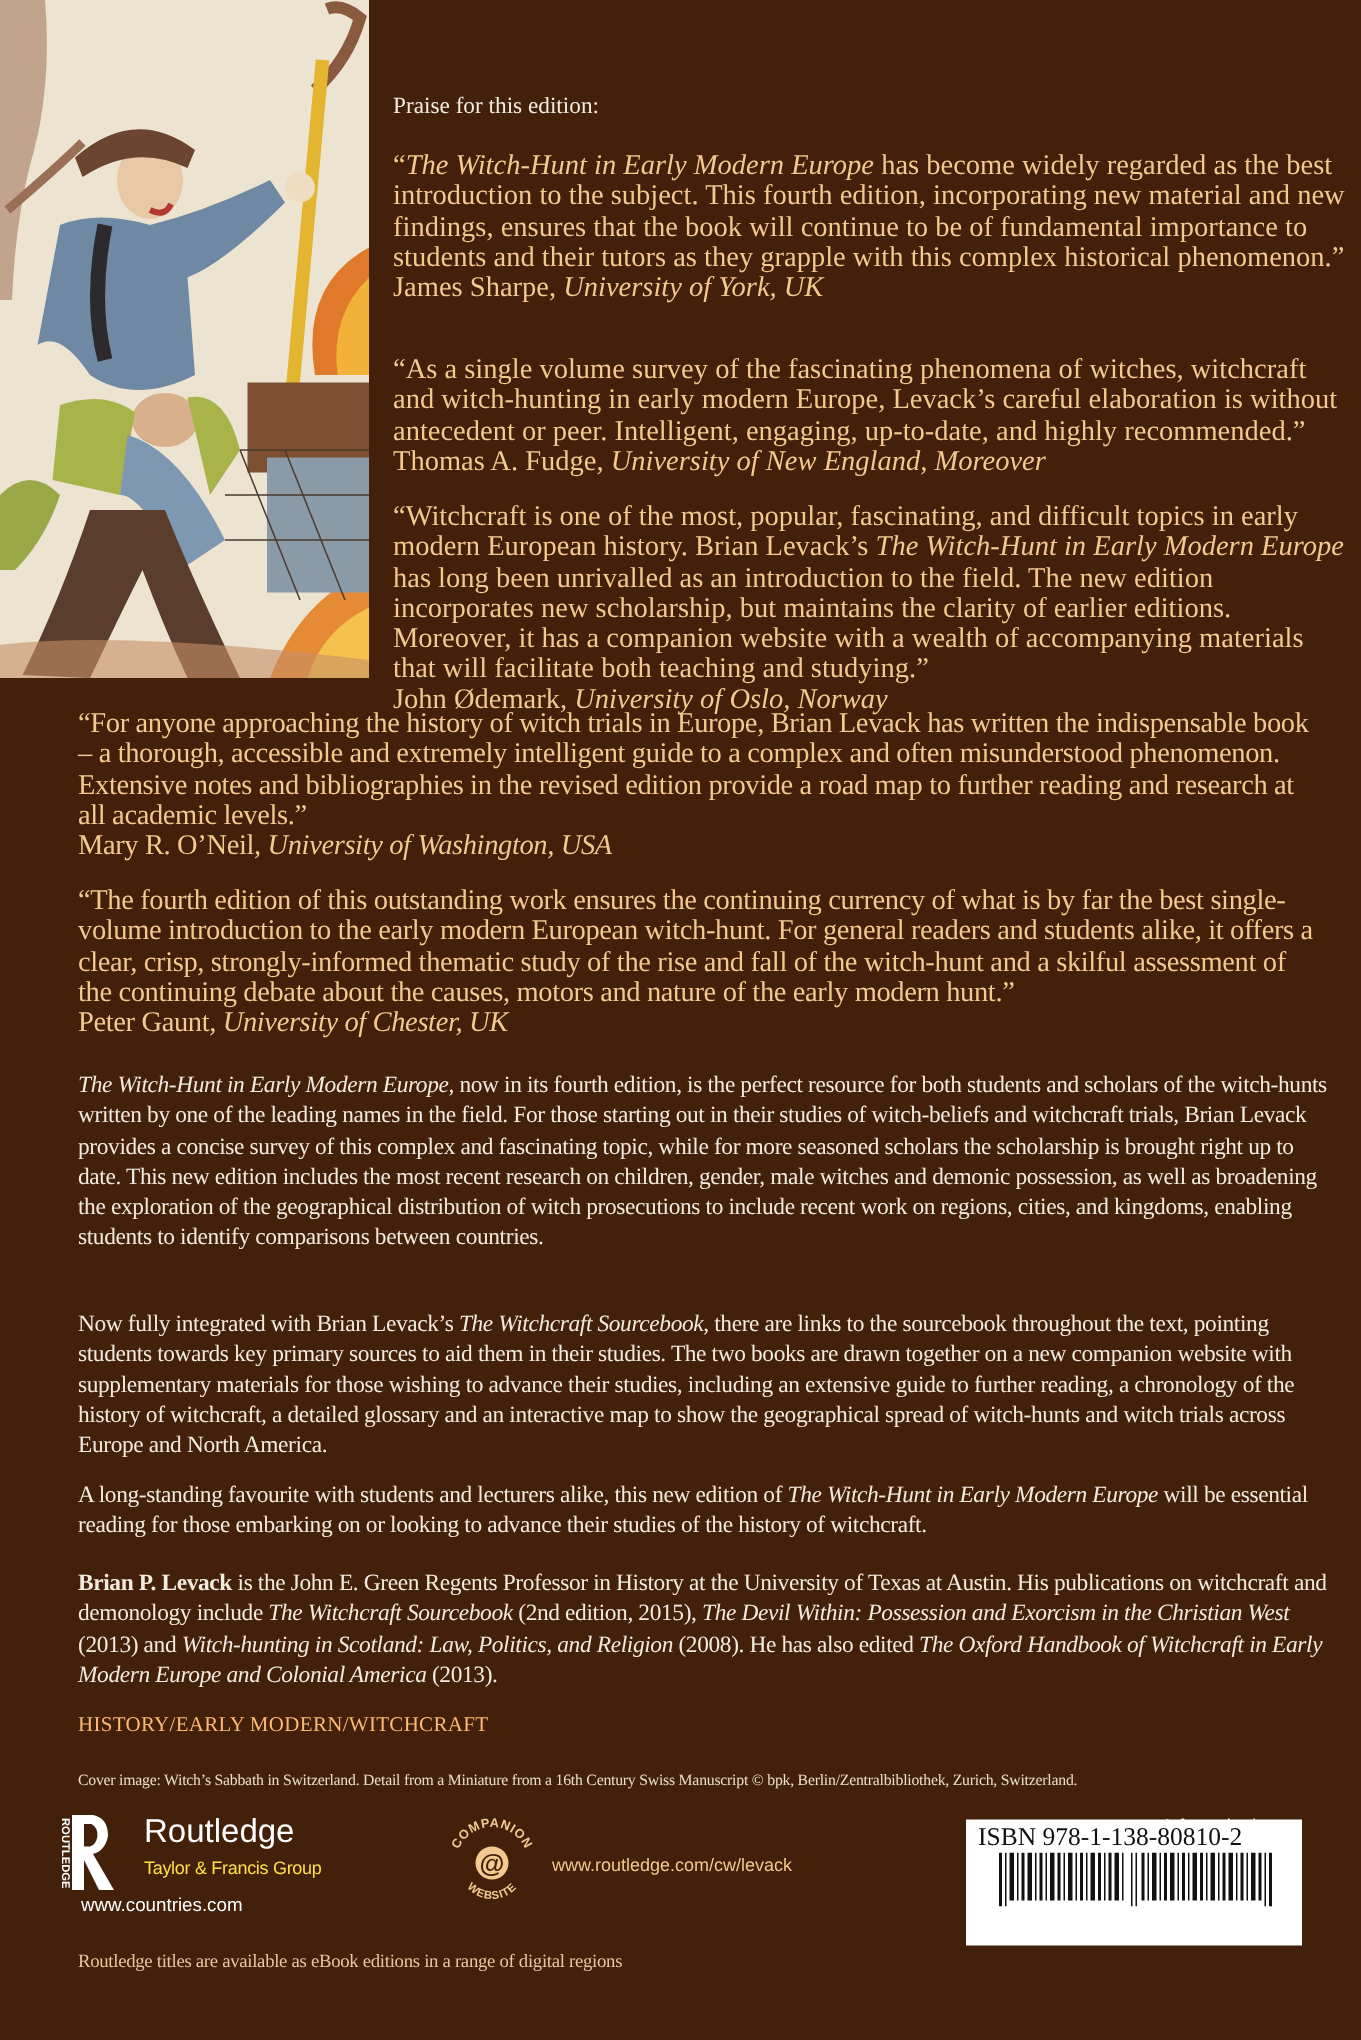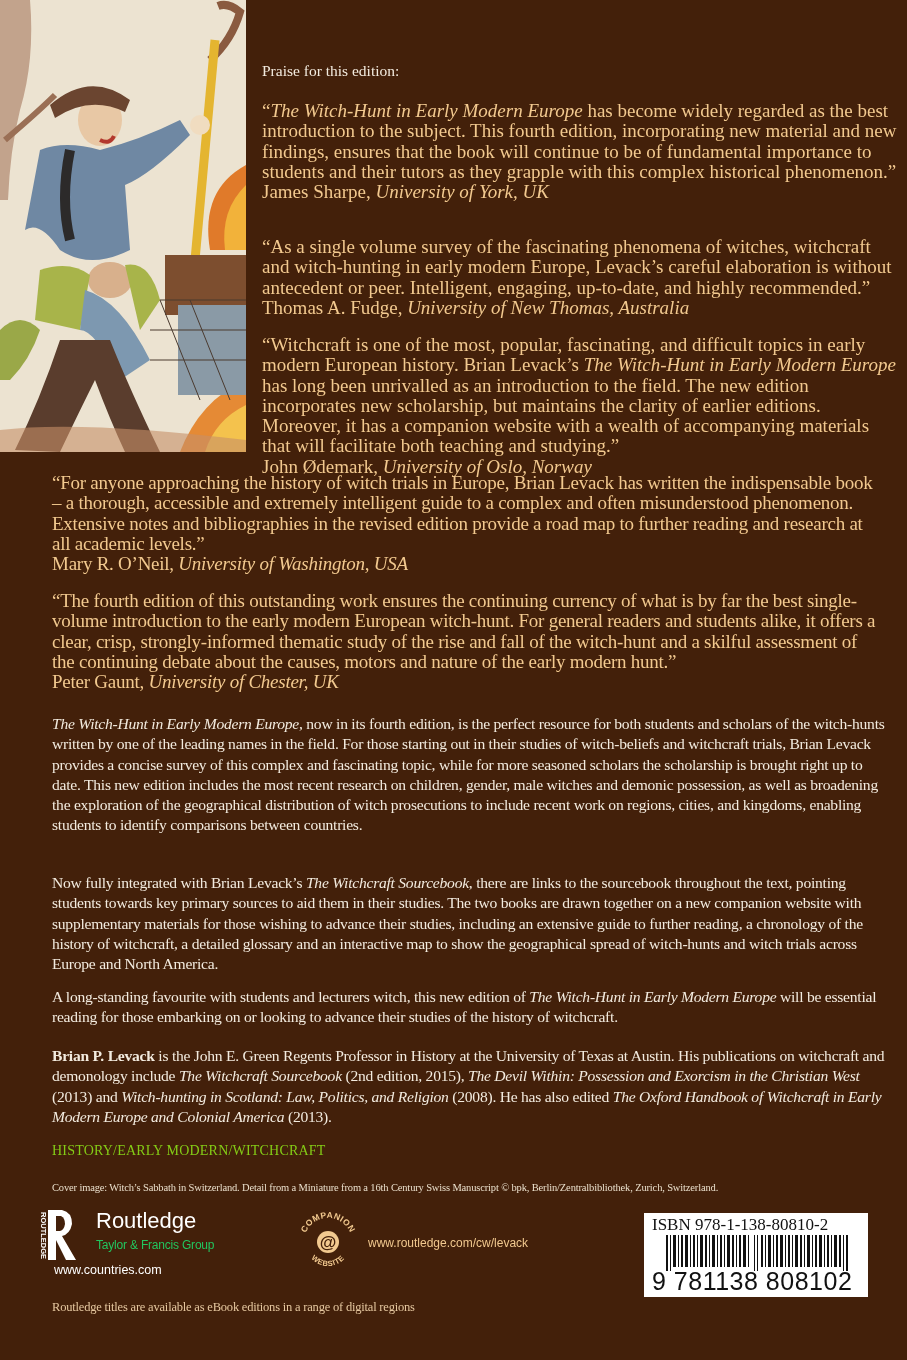--- a/index.html
+++ b/index.html
@@ -22,33 +22,33 @@
   .q1 { left:262px; top:101px; width:640px; }
   .q2 { left:262px; top:237px; width:640px; }
   .q3 { left:262px; top:335px; width:640px; }
   .q4 { left:52px; top:473px; width:830px; letter-spacing:-0.25px; }
   .q5 { left:52px; top:591px; width:830px; letter-spacing:-0.25px; }
   .body-p { color:#f3ebdf; font-size:15.6px; line-height:20.3px; letter-spacing:-0.25px; }
   .p1 { left:52px; top:714px; width:840px; }
   .p2 { left:52px; top:873px; width:840px; }
   .p3 { left:52px; top:987px; width:840px; }
   .p4 { left:52px; top:1046px; width:840px; }
-  .subject { left:52px; top:1143px; font-size:14px; color:#84cc16; letter-spacing:0.2px; }
+  .subject { left:52px; top:1143px; font-size:14px; color:#fdba74; letter-spacing:0.2px; }
   .cover-credit { left:52px; top:1182px; font-size:10.5px; color:#eadfcc; letter-spacing:-0.15px; }
   .informa { left:762px; top:1201px; font-family:"Liberation Sans", sans-serif; font-size:10.5px; color:#ffffff;margin-top:10px; }
   .informa b { font-weight:bold; }
   .barcode-box {
     left:644px; top:1213px; width:224px; height:84px; background:#ffffff;
   }
   .isbn-text { position:absolute; left:8px; top:2px; font-family:Liberation Serif, serif; font-size:17px; color:#111; }
   .isbn-num { position:absolute; left:8px; top:54px; font-family:"Liberation Sans", sans-serif; font-size:25px; color:#111; letter-spacing:0.5px; line-height:28px; }
   .barcode { position:absolute; left:22px; top:22px; }
   .routledge-logo { left:32px; top:1208px; }
   .rl-name { left:96px; top:1208px; font-family:"Liberation Sans", sans-serif; font-size:22px; color:#ffffff; }
-  .rl-group { left:96px; top:1238px; font-family:"Liberation Sans", sans-serif; font-size:12px; color:#22c55e; letter-spacing:-0.2px; }
+  .rl-group { left:96px; top:1238px; font-family:"Liberation Sans", sans-serif; font-size:12px; color:#fde047; letter-spacing:-0.2px; }
   .rl-url { left:54px; top:1263px; font-family:"Liberation Sans", sans-serif; font-size:12.5px; color:#ffffff; }
   .companion-badge { left:296px; top:1208px; }
   .companion-url { left:368px; top:1236px; font-family:"Liberation Sans", sans-serif; font-size:12px; color:#f2c98f; }
   .ebook-note { left:52px; top:1300px; font-size:12.5px; color:#e6c8a0; letter-spacing:-0.2px; }
   i { font-style:italic; }
   b { font-weight:bold; }
 </style>
 </head>
 <body>
 
@@ -95,21 +95,21 @@
 
 <div class="abs praise-heading">Praise for this edition:</div>
 
 <div class="abs quote q1">
   <span>“</span><i>The Witch-Hunt in Early Modern Europe</i><span> has become widely regarded as the best introduction to the subject. This fourth edition, incorporating new material and new findings, ensures that the book will continue to be of fundamental importance to students and their tutors as they grapple with this complex historical phenomenon.”</span><br>
   <span class="attrib">James Sharpe, </span><i>University of York, UK</i>
 </div>
 
 <div class="abs quote q2">
   <span>“As a single volume survey of the fascinating phenomena of witches, witchcraft and witch-hunting in early modern Europe, Levack’s careful elaboration is without antecedent or peer. Intelligent, engaging, up-to-date, and highly recommended.”</span><br>
-  <span class="attrib">Thomas A. Fudge, </span><i>University of New Thomas, Australia</i>
+  <span class="attrib">Thomas A. Fudge, </span><i>University of New England, Moreover</i>
 </div>
 
 <div class="abs quote q3">
   <span>“Witchcraft is one of the most, popular, fascinating, and difficult topics in early modern European history. Brian Levack’s </span><i>The Witch-Hunt in Early Modern Europe</i><span> has long been unrivalled as an introduction to the field. The new edition incorporates new scholarship, but maintains the clarity of earlier editions. Moreover, it has a companion website with a wealth of accompanying materials that will facilitate both teaching and studying.”</span><br>
   <span class="attrib">John Ødemark, </span><i>University of Oslo, Norway</i>
 </div>
 
 <div class="abs quote q4">
   <span>“For anyone approaching the history of witch trials in Europe, Brian Levack has written the indispensable book – a thorough, accessible and extremely intelligent guide to a complex and often misunderstood phenomenon. Extensive notes and bibliographies in the revised edition provide a road map to further reading and research at all academic levels.”</span><br>
   <span class="attrib">Mary R. O’Neil, </span><i>University of Washington, USA</i>
@@ -122,21 +122,21 @@
 
 <div class="abs body-p p1">
   <i>The Witch-Hunt in Early Modern Europe</i><span>, now in its fourth edition, is the perfect resource for both students and scholars of the witch-hunts written by one of the leading names in the field. For those starting out in their studies of witch-beliefs and witchcraft trials, Brian Levack provides a concise survey of this complex and fascinating topic, while for more seasoned scholars the scholarship is brought right up to date. This new edition includes the most recent research on children, gender, male witches and demonic possession, as well as broadening the exploration of the geographical distribution of witch prosecutions to include recent work on regions, cities, and kingdoms, enabling students to identify comparisons between countries.</span>
 </div>
 
 <div class="abs body-p p2">
   <span>Now fully integrated with Brian Levack’s </span><i>The Witchcraft Sourcebook</i><span>, there are links to the sourcebook throughout the text, pointing students towards key primary sources to aid them in their studies. The two books are drawn together on a new companion website with supplementary materials for those wishing to advance their studies, including an extensive guide to further reading, a chronology of the history of witchcraft, a detailed glossary and an interactive map to show the geographical spread of witch-hunts and witch trials across Europe and North America.</span>
 </div>
 
 <div class="abs body-p p3">
-  <span>A long-standing favourite with students and lecturers witch, this new edition of </span><i>The Witch-Hunt in Early Modern Europe</i><span> will be essential reading for those embarking on or looking to advance their studies of the history of witchcraft.</span>
+  <span>A long-standing favourite with students and lecturers alike, this new edition of </span><i>The Witch-Hunt in Early Modern Europe</i><span> will be essential reading for those embarking on or looking to advance their studies of the history of witchcraft.</span>
 </div>
 
 <div class="abs body-p p4">
   <b>Brian P. Levack</b><span> is the John E. Green Regents Professor in History at the University of Texas at Austin. His publications on witchcraft and demonology include </span><i>The Witchcraft Sourcebook</i><span> (2nd edition, 2015), </span><i>The Devil Within: Possession and Exorcism in the Christian West</i><span> (2013) and </span><i>Witch-hunting in Scotland: Law, Politics, and Religion</i><span> (2008). He has also edited </span><i>The Oxford Handbook of Witchcraft in Early Modern Europe and Colonial America</i><span> (2013).</span>
 </div>
 
 <div class="abs subject">HISTORY/EARLY MODERN/WITCHCRAFT</div>
 
 <div class="abs cover-credit">Cover image:  Witch’s Sabbath in Switzerland. Detail from a Miniature from a 16th Century Swiss Manuscript © bpk, Berlin/Zentralbibliothek, Zurich, Switzerland.</div>
 
@@ -219,16 +219,15 @@
         <rect x="153" y="0" width="3" height="32"></rect>
       <rect x="158" y="0" width="1" height="32"></rect>
         <rect x="161" y="0" width="2" height="32"></rect>
         <rect x="165" y="0" width="1" height="32"></rect>
         <rect x="168" y="0" width="3" height="32"></rect>
       <rect x="173" y="0" width="2" height="32"></rect>
         <rect x="177" y="0" width="1" height="36"></rect>
         <rect x="180" y="0" width="2" height="36"></rect>
     </g>
   </svg>
-  <div class="isbn-num">9 781138 808102</div>
 </div>
 
 <div class="abs ebook-note">Routledge titles are available as eBook editions in a range of digital regions</div>
 
 </body></html>

